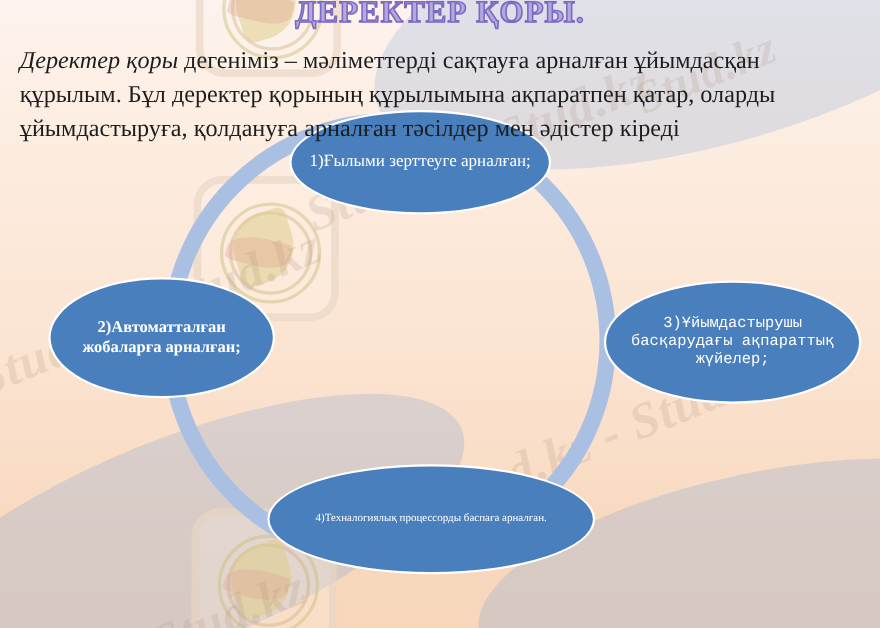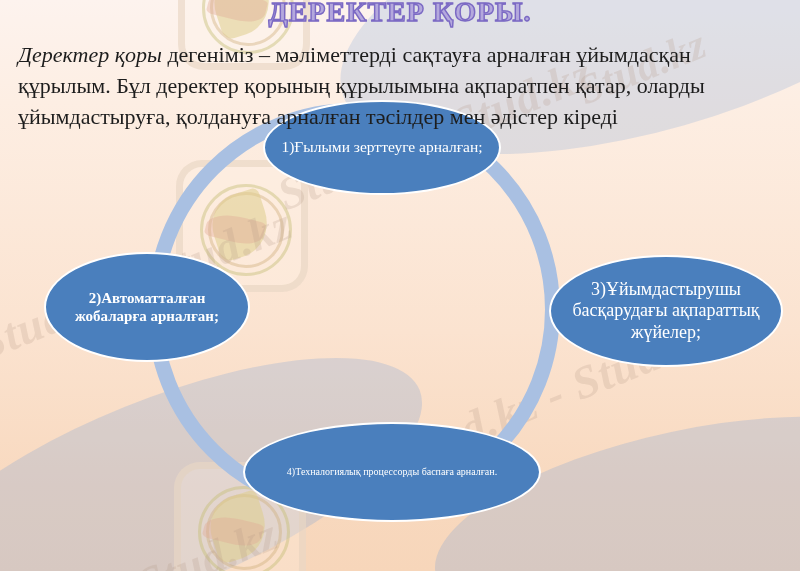--- a/index.html
+++ b/index.html
@@ -98,21 +98,21 @@
     color:#ffffff;
     font-family:"Liberation Serif", serif;
     line-height:1.2;
     z-index:12;
   }
   .ell span{display:block;padding:0 10px;}
 
   #ell-center{left:275px;top:222px;width:250px;height:176px;font-size:19px;z-index:16;}
   #ell-top{left:263px;top:100px;width:238px;height:95px;font-size:15.5px;}
   #ell-left{left:44px;top:252px;width:206px;height:110px;font-size:15px;font-weight:bold;}
-  #ell-right{left:549px;top:255px;width:234px;height:112px;font-size:18px;}
+  #ell-right{left:549px;top:255px;width:234px;height:112px;font-size:14px;font-family:Liberation Mono, monospace;}
   #ell-bottom{left:243px;top:422px;width:298px;height:100px;font-size:10px;}
 </style>
 </head>
 <body>
 
 <div class="stage">
 
   <div class="ribbon" style="left:330px;top:-120px;width:640px;height:250px;transform:rotate(-16deg);background:rgba(120,160,215,.22);"></div>
   <div class="ribbon" style="left:-120px;top:400px;width:560px;height:190px;transform:rotate(-22deg);background:rgba(120,160,215,.25);"></div>
   <div class="ribbon" style="left:430px;top:430px;width:520px;height:180px;transform:rotate(-12deg);background:rgba(120,160,215,.25);"></div>

